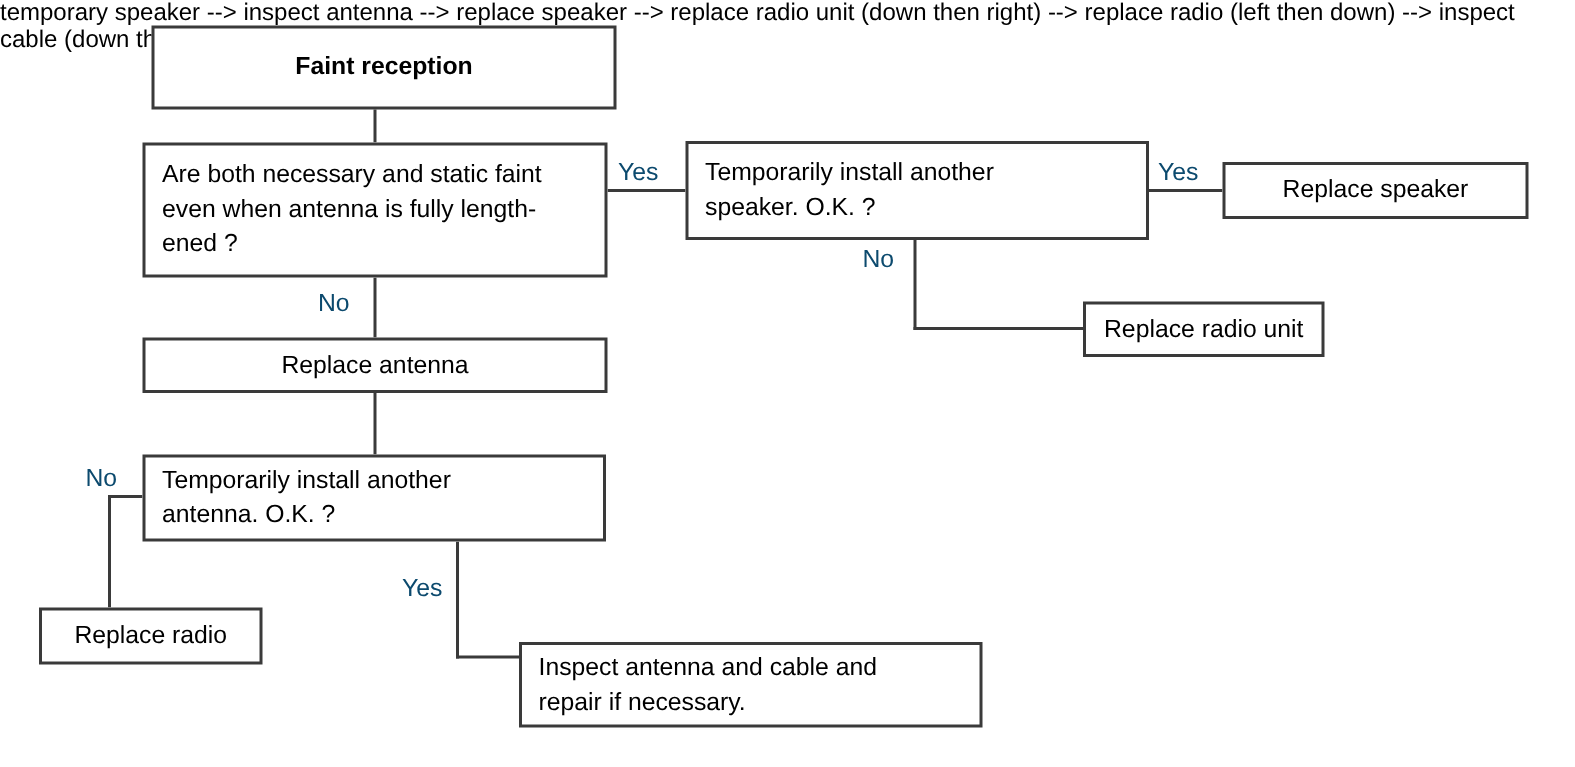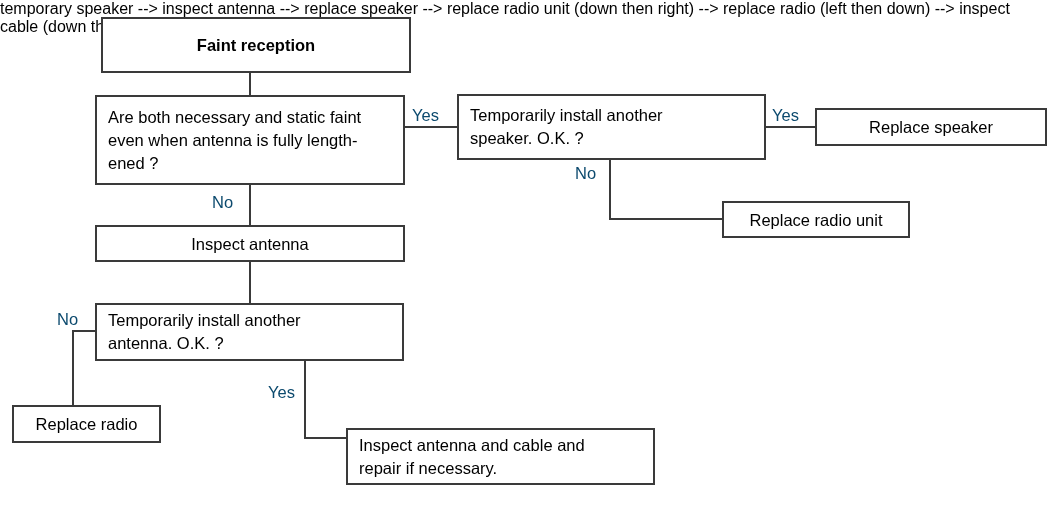--- a/index.html
+++ b/index.html
@@ -72,38 +72,38 @@
     <span class="txt">Are both necessary and static faint
 even when antenna is fully length-
 ened ?</span>
   </div>
 
   <div class="node" style="left:457px; top:94px; width:309px; height:66px;">
     <span class="txt">Temporarily install another
 speaker. O.K. ?</span>
   </div>
 
-  <div class="node center" style="left:815px; top:108px; width:232px; height:38px;">
+  <div class="node center" style="left:815px; top:108px; width:204px; height:38px;">
     <span class="txt">Replace speaker</span>
   </div>
 
-  <div class="node center" style="left:722px; top:201px; width:188px; height:37px;">
+  <div class="node center" style="left:722px; top:201px; width:161px; height:37px;">
     <span class="txt">Replace radio unit</span>
   </div>
 
   <div class="node center" style="left:95px; top:225px; width:310px; height:37px;">
-    <span class="txt">Inspect antenna</span>
+    <span class="txt">Replace antenna</span>
   </div>
 
   <div class="node" style="left:95px; top:303px; width:309px; height:58px;">
     <span class="txt">Temporarily install another
 antenna. O.K. ?</span>
   </div>
 
-  <div class="node center" style="left:12px; top:405px; width:149px; height:38px;">
+  <div class="node center" style="left:26px; top:405px; width:149px; height:38px;">
     <span class="txt">Replace radio</span>
   </div>
 
   <div class="node" style="left:346px; top:428px; width:309px; height:57px;">
     <span class="txt">Inspect antenna and cable and
 repair if necessary.</span>
   </div>
 
   
 

